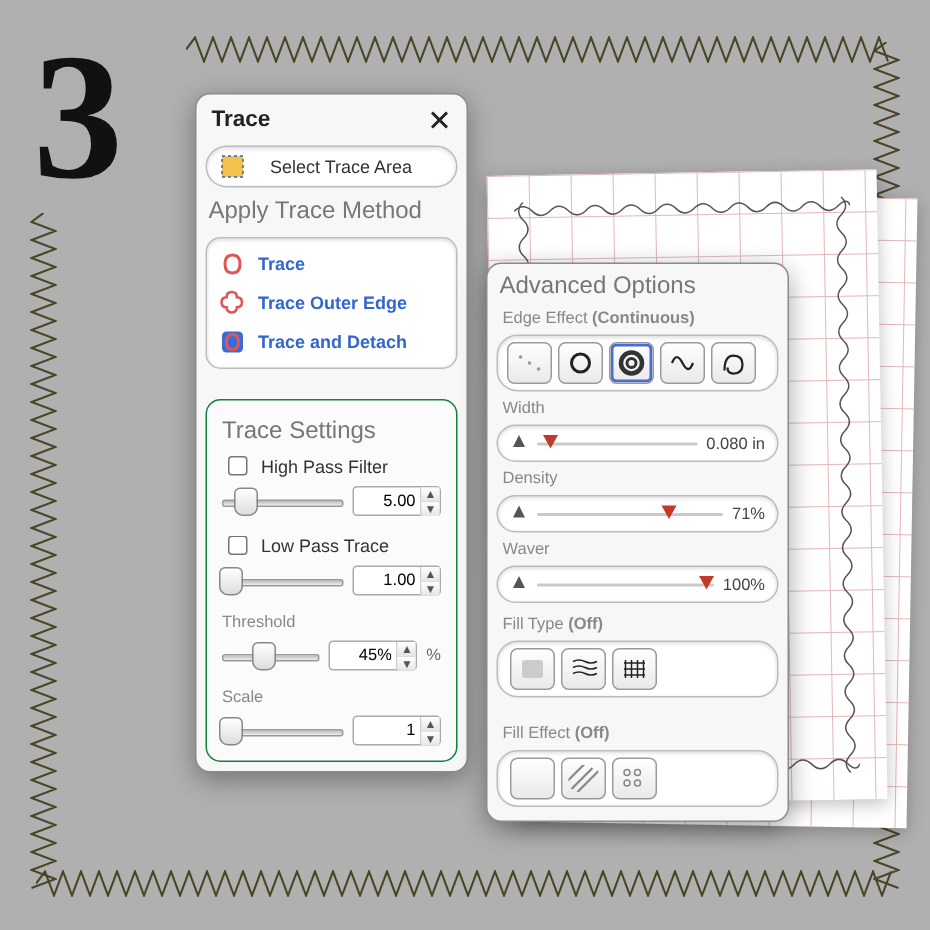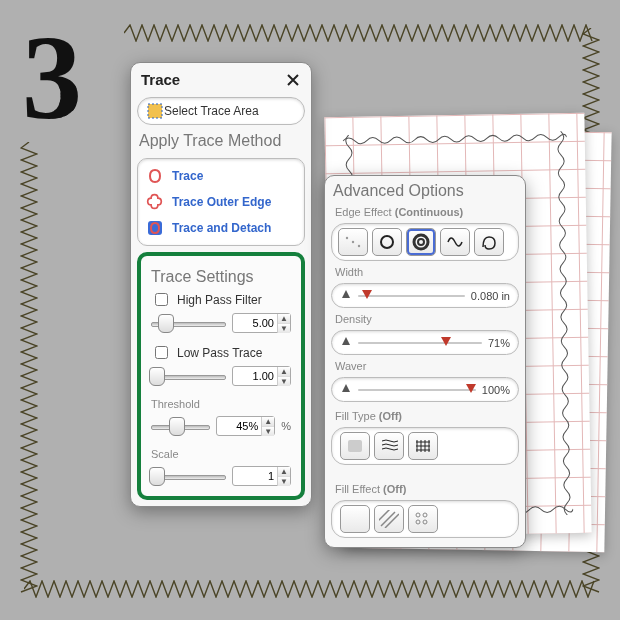--- a/index.html
+++ b/index.html
@@ -25,27 +25,27 @@
   .panel .titlebar{display:flex;align-items:center;justify-content:space-between;padding:2px 4px 6px}
   .panel .title{font-size:15px;font-weight:bold;color:#222}
   .close{width:16px;height:16px;display:flex;align-items:center;justify-content:center;cursor:default;font-size:16px;line-height:1;color:#222}
 
   .subhead{font-size:16px;font-weight:normal;color:#777;padding:4px 2px}
   .thin-label{font-size:11px;color:#888;padding:2px 4px}
   .thin-label .paren{font-weight:bold}
 
   
   .well{background:#fff;border:1px solid #bcbcbc;border-radius:10px;box-shadow:inset 0 1px 3px rgba(0,0,0,.15);padding:6px 8px;margin:4px 0}
-  .pill{background:#fff;border:1px solid #bcbcbc;border-radius:14px;box-shadow:inset 0 1px 3px rgba(0,0,0,.15);padding:4px 8px;margin:3px 0;display:flex;align-items:center;gap:0}
+  .pill{background:#fff;border:1px solid #bcbcbc;border-radius:14px;box-shadow:inset 0 1px 3px rgba(0,0,0,.15);padding:4px 8px;margin:3px 0;display:flex;align-items:center;gap:16px}
 
   .cmd{display:flex;align-items:center;gap:8px;padding:4px 2px}
   .cmd .lbl{font-size:12px;color:#3366cc;font-weight:bold}
   .ico{width:18px;height:18px;flex:none}
 
-  .section{border:4px solid #15803d;border-radius:10px;background:#fbfbfb;padding:8px 10px;margin-top:6px}
+  .section{border:1px solid #15803d;border-radius:10px;background:#fbfbfb;padding:8px 10px;margin-top:20px}
 
   
   .chkrow{display:flex;align-items:center;gap:6px;justify-content:flex-start}
   input[type=checkbox]{width:13px;height:13px}
 
   
   .slrow{display:flex;align-items:center;gap:6px;margin:4px 0 10px}
   .slider{flex:1;position:relative;height:16px}
   .slider .track{position:absolute;left:0;right:0;top:7px;height:3px;border-radius:2px;background:linear-gradient(#bbb,#eee);border:1px solid #999}
   .slider .thumb{position:absolute;top:-1px;width:14px;height:17px;background:linear-gradient(#fff,#ddd);border:1px solid #888;border-radius:4px 4px 6px 6px}

